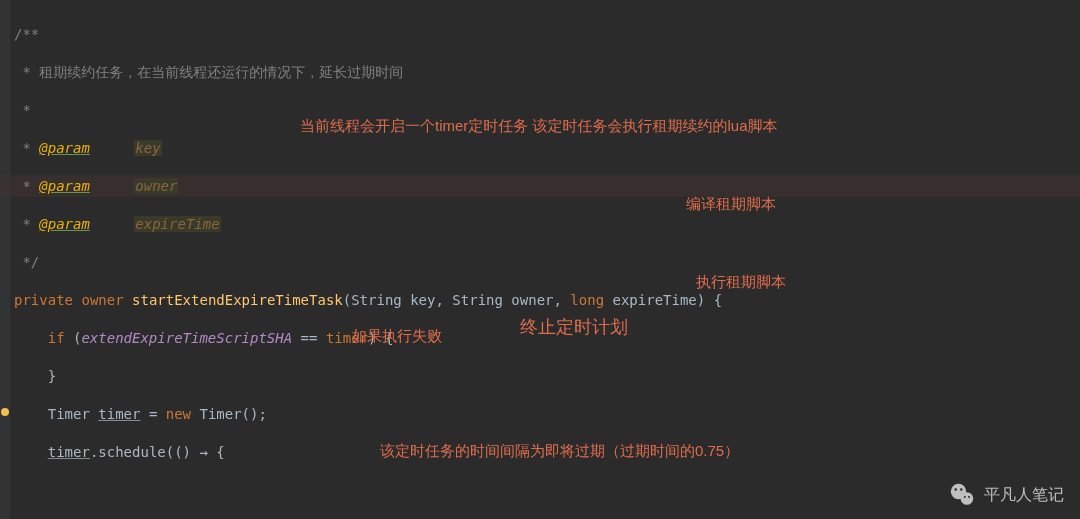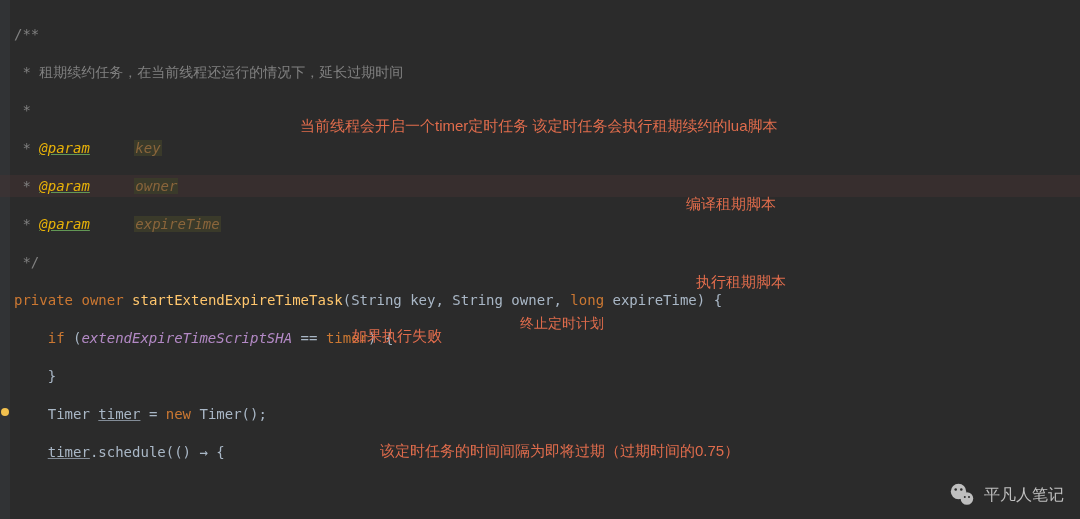--- a/index.html
+++ b/index.html
@@ -126,21 +126,21 @@
 
 
 
   </div>
 
   
   <div class="ann" style="left:300px; top:117px">当前线程会开启一个timer定时任务 该定时任务会执行租期续约的lua脚本</div>
   <div class="ann" style="left:686px; top:195px">编译租期脚本</div>
   <div class="ann" style="left:696px; top:273px">执行租期脚本</div>
   <div class="ann" style="left:352px; top:327px">如果执行失败</div>
-  <div class="ann" style="left:520px; top:315px; font-size:14px">终止定时计划</div>
+  <div class="ann" style="left:520px; top:315px; font-size:18px">终止定时计划</div>
   <div class="ann" style="left:380px; top:442px">该定时任务的时间间隔为即将过期（过期时间的0.75）</div>
 
   <div class="watermark">
     <svg class="wx" viewBox="0 0 40 40">
       <circle cx="15" cy="15" r="11" fill="#d9d9d9"></circle>
       <circle cx="27" cy="25" r="9" fill="#d9d9d9"></circle>
       <circle cx="11" cy="12" r="1.8" fill="#2b2b2b"></circle>
       <circle cx="19" cy="12" r="1.8" fill="#2b2b2b"></circle>
       <circle cx="24" cy="23" r="1.4" fill="#2b2b2b"></circle>
       <circle cx="30" cy="23" r="1.4" fill="#2b2b2b"></circle>

